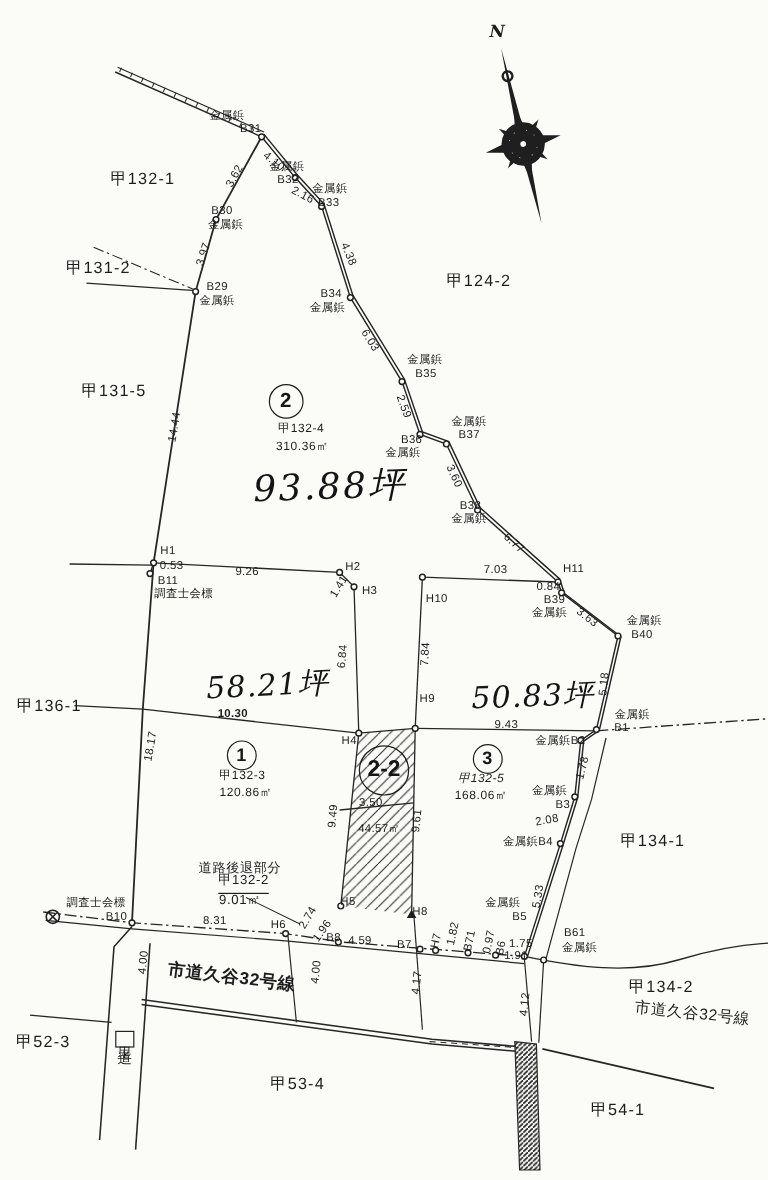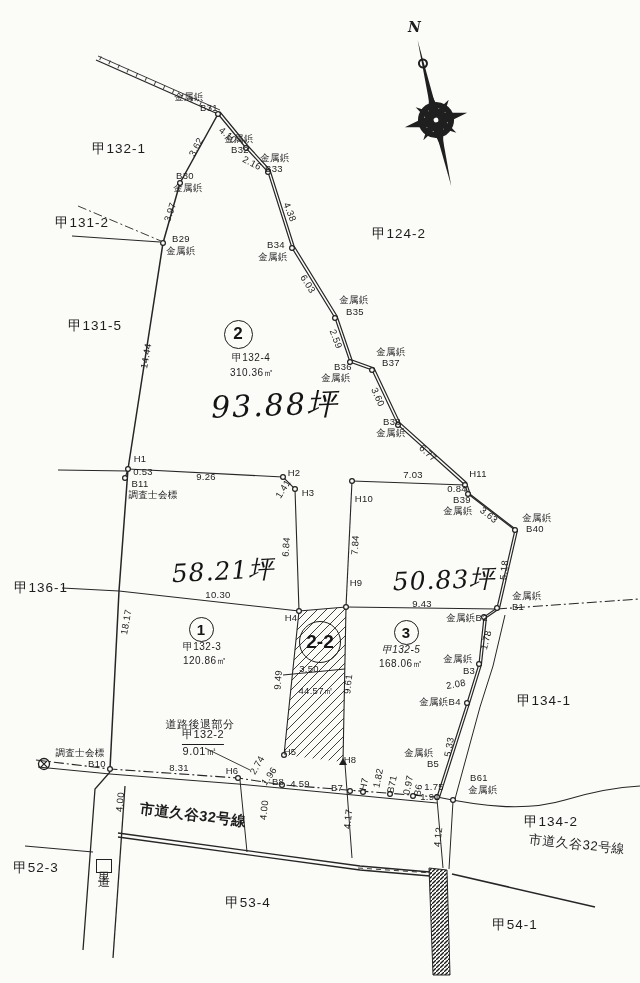--- a/index.html
+++ b/index.html
@@ -205,21 +205,21 @@
       <div class="lbl s" style="left: 413px; top: 475px; transform: translate(-50%, -50%);">7.03</div>
       <div class="lbl s" style="left: 478px; top: 474px; transform: translate(-50%, -50%);">H11</div>
       <div class="lbl s" style="left: 457px; top: 489px; transform: translate(-50%, -50%);">0.84</div>
       <div class="lbl s" style="left: 462px; top: 500px; transform: translate(-50%, -50%);">B39</div>
       <div class="lbl s" style="left: 458px; top: 511px; transform: translate(-50%, -50%);">金属鋲</div>
       <div class="lbl s" style="left: 489px; top: 515px; transform: translate(-50%, -50%) rotate(38deg);">3.63</div>
       <div class="lbl s" style="left: 537px; top: 518px; transform: translate(-50%, -50%);">金属鋲</div>
       <div class="lbl s" style="left: 535px; top: 529px; transform: translate(-50%, -50%);">B40</div>
       <div class="lbl s" style="left: 504px; top: 570px; transform: translate(-50%, -50%) rotate(-84deg);">5.18</div>
       <div class="lbl s" style="left: 355px; top: 545px; transform: translate(-50%, -50%) rotate(-87deg);">7.84</div>
-      <div class="lbl s" style="left: 218px; top: 595px; transform: translate(-50%, -50%);">10.30</div>
+      <div class="lbl s" style="left: 194px; top: 595px; transform: translate(-50%, -50%); font-weight: bold;">10.30</div>
       <div class="lbl s" style="left: 126px; top: 622px; transform: translate(-50%, -50%) rotate(-80deg);">18.17</div>
       <div class="lbl s" style="left: 291px; top: 618px; transform: translate(-50%, -50%);">H4</div>
       <div class="lbl s" style="left: 356px; top: 583px; transform: translate(-50%, -50%);">H9</div>
       <div class="lbl s" style="left: 422px; top: 604px; transform: translate(-50%, -50%);">9.43</div>
       <div class="lbl s" style="left: 278px; top: 680px; transform: translate(-50%, -50%) rotate(-85deg);">9.49</div>
       <div class="lbl s" style="left: 309px; top: 669px; transform: translate(-50%, -50%);">3.50</div>
       <div class="lbl s" style="left: 316px; top: 691px; transform: translate(-50%, -50%);">44.57㎡</div>
       <div class="lbl s" style="left: 348px; top: 684px; transform: translate(-50%, -50%) rotate(-84deg);">9.61</div>
       <div class="lbl s" style="left: 527px; top: 596px; transform: translate(-50%, -50%);">金属鋲</div>
       <div class="lbl s" style="left: 518px; top: 607px; transform: translate(-50%, -50%);">B1</div>

